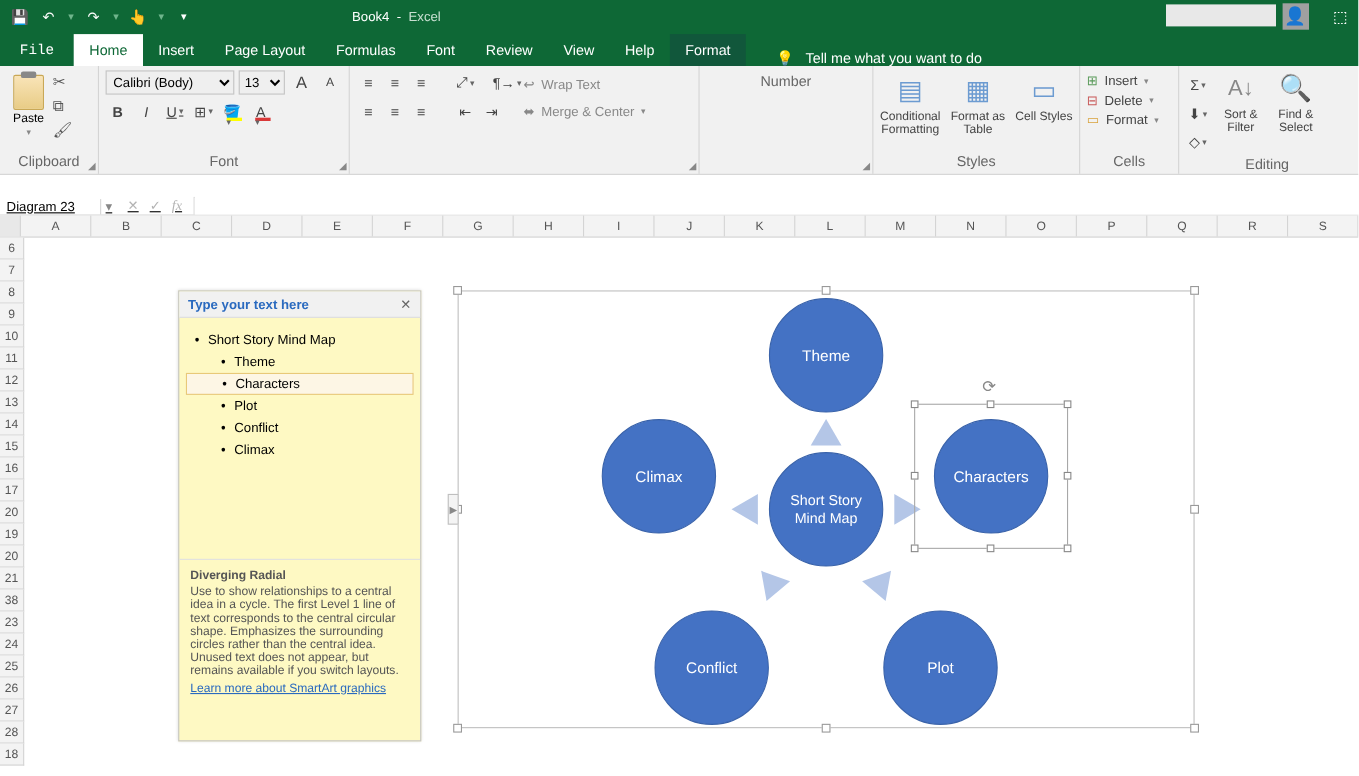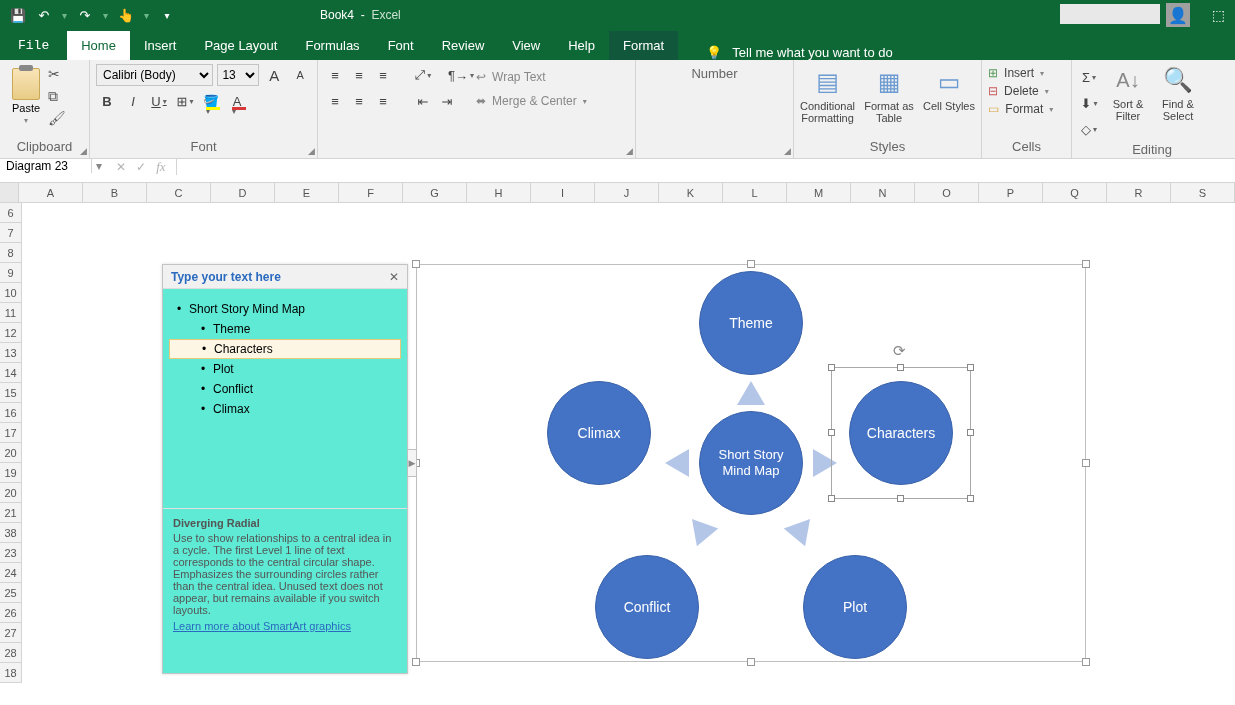--- a/index.html
+++ b/index.html
@@ -68,38 +68,38 @@
 
 .cells-body { display: flex; flex-direction: column; gap: 4px; padding-top: 2px; }
 .cell-btn { display: flex; align-items: center; gap: 6px; font-size: 12px; color: #444; cursor: pointer; }
 
 .edit-body { display: flex; gap: 6px; }
 .edit-col { display: flex; flex-direction: column; gap: 4px; padding-top: 2px; }
 
 .launcher { position: absolute; right: 2px; bottom: 2px; font-size: 9px; color: #888; cursor: pointer; }
 
 
-.namebar { height: 24px; border-bottom: 1px solid #d4d4d4; display: flex; align-items: flex-start; }
+.namebar { height: 37px; border-bottom: 1px solid #d4d4d4; display: flex; align-items: flex-end; text-decoration: underline; }
 .namebox { width: 92px; border-right: 1px solid #d4d4d4; display: flex; align-items: center; padding: 0 6px; font-size: 12px; }
 .namebox-drop { width: 14px; text-align: center; color: #888; cursor: pointer; }
 .fx-btns { display: flex; align-items: center; gap: 10px; padding: 0 10px; border-right: 1px solid #d4d4d4; color: #b4b4b4; }
 .fx { font-style: italic; font-family: "Cambria Math", serif; font-size: 13px; }
 .formula-input { flex: 1; border: none; outline: none; padding: 0 6px; }
 
 
 .sheet { position: relative; height: 522px; }
 .colhdr { height: 20px; display: flex; border-bottom: 1px solid #d4d4d4; background: #f3f3f3; }
 .corner { width: 22px; border-right: 1px solid #d4d4d4; background: #e8e8e8; }
 .ch { width: 64px; border-right: 1px solid #d4d4d4; text-align: center; font-size: 11px; color: #555; line-height: 20px; }
 .rowhdr { position: absolute; left: 0; top: 20px; width: 22px; }
 .rh { height: 20px; border-bottom: 1px solid #d4d4d4; border-right: 1px solid #d4d4d4; background: #f3f3f3; text-align: center; font-size: 11px; color: #555; line-height: 20px; }
 .grid { position: absolute; left: 22px; top: 20px; right: 0; bottom: 0; }
 
 
-.text-pane { position: absolute; left: 162px; top: 264px; width: 246px; height: 410px; border: 1px solid #c4c4c4; background: #5eead4; box-shadow: 0 0 3px rgba(0,0,0,0.15); }
+.text-pane { position: absolute; left: 162px; top: 264px; width: 221px; height: 410px; border: 1px solid #c4c4c4; background: #fef9c3; box-shadow: 0 0 3px rgba(0,0,0,0.15); }
 .tp-header { height: 24px; background: #f1f1f1; border-bottom: 1px solid #ddd; display: flex; align-items: center; justify-content: space-between; padding: 0 8px; font-size: 12px; font-weight: bold; color: #2a6abf; }
 .tp-close { color: #666; cursor: pointer; font-weight: normal; }
 .tp-list { padding: 10px 6px; height: 220px; border-bottom: 1px solid #e0e0e0; overflow: hidden; }
 .tp-item { padding: 3px 4px 3px 20px; font-size: 12px; position: relative; }
 .tp-item::before { content: "•"; position: absolute; left: 8px; }
 .tp-item.level2 { padding-left: 44px; }
 .tp-item.level2::before { left: 32px; }
 .tp-item.selected { background: #fdf6e5; border: 1px solid #e8c978; padding-top: 2px; padding-bottom: 2px; }
 .tp-desc { padding: 8px 10px; font-size: 11px; color: #555; }
 .tp-desc-title { font-weight: bold; margin-bottom: 3px; }

